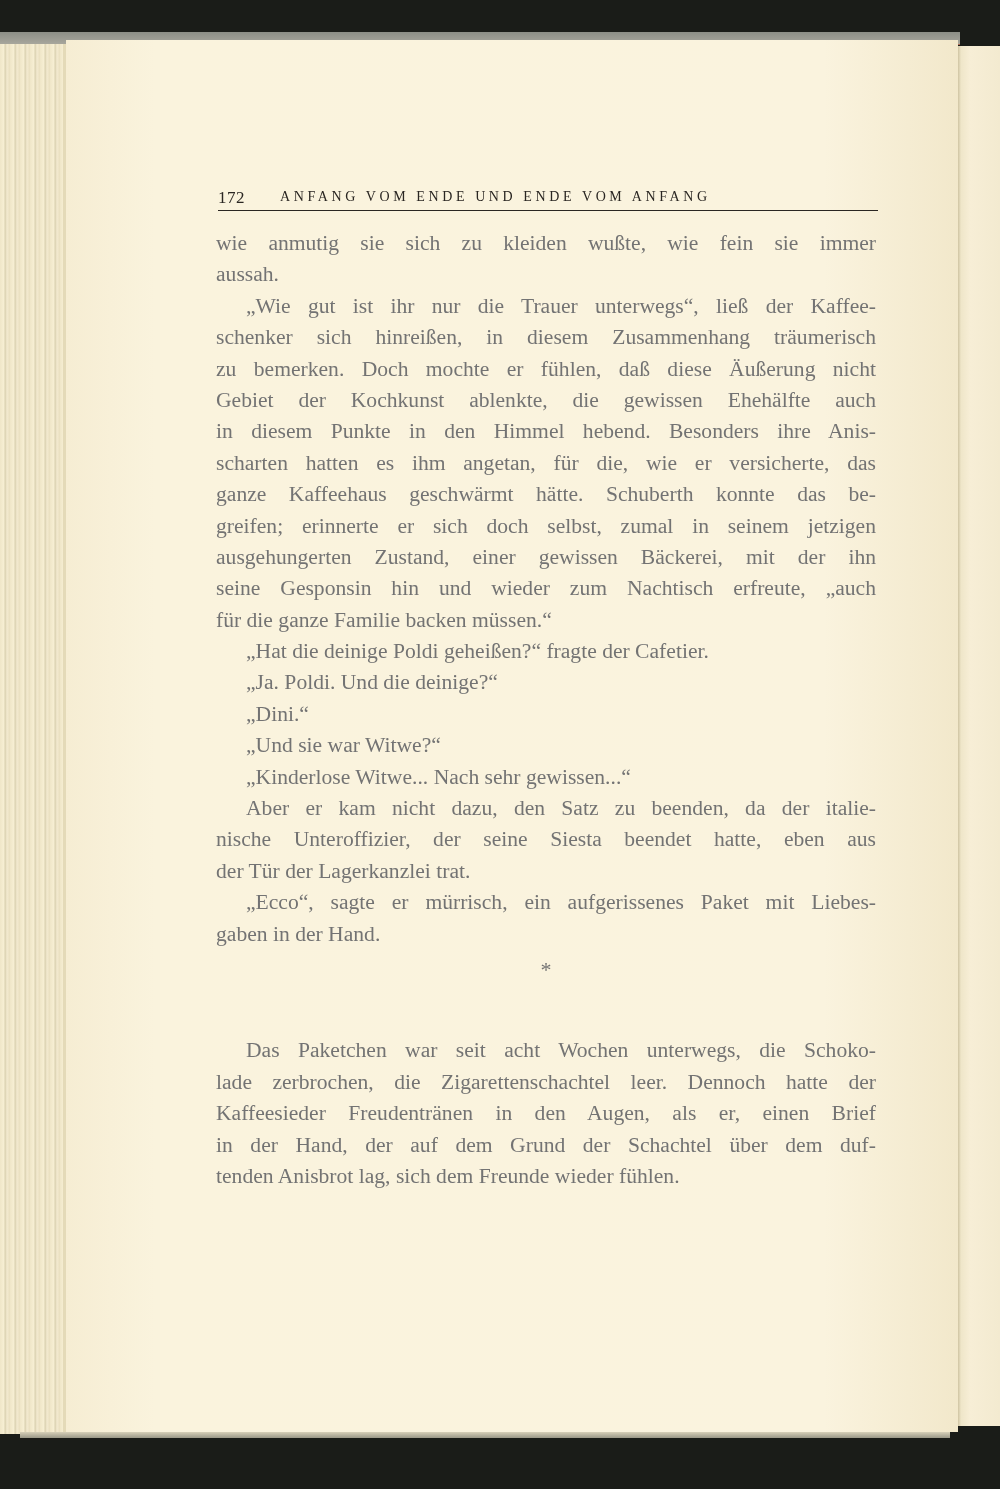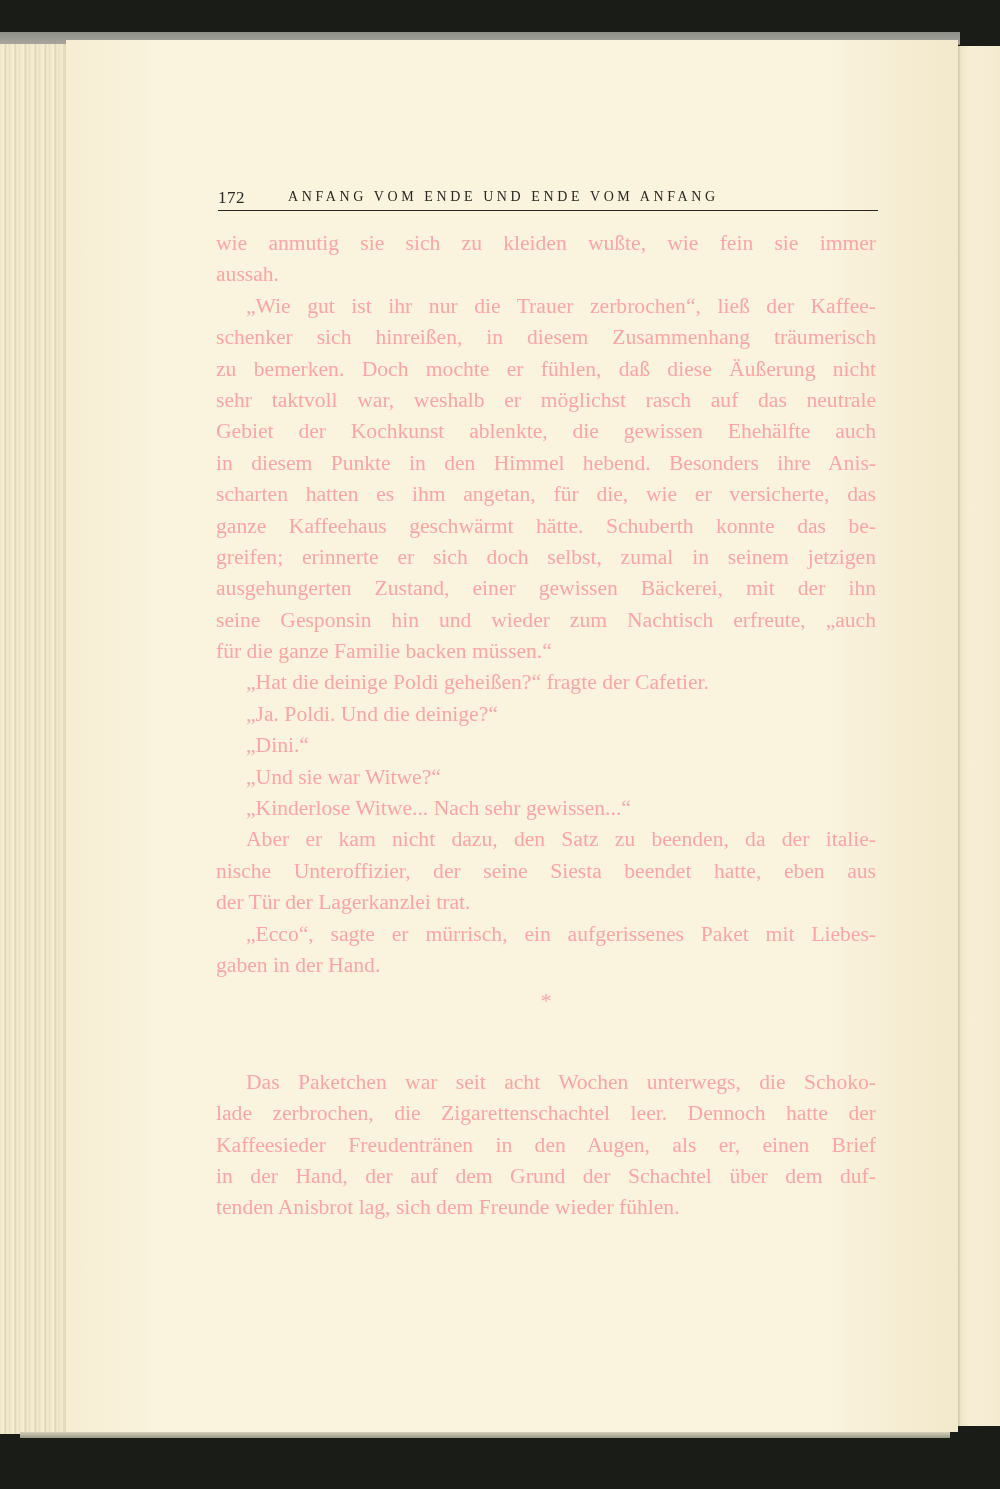--- a/index.html
+++ b/index.html
@@ -41,25 +41,25 @@
     .running-head {
       position: absolute; left: 218px; top: 176px; width: 660px; height: 22px;
       border-bottom: 1.5px solid #2a2622;
       color: #2a2622;
       margin-top: 12px;
     }
     .folio {
       position: absolute; left: 0; top: 0; font-size: 17px; letter-spacing: 0.5px;
     }
     .head-title {
-      position: absolute; left: 70px; top: 1px; font-size: 14px; letter-spacing: 3.6px;
+      position: absolute; left: 62px; top: 1px; font-size: 14px; letter-spacing: 3.6px;
     }
     .text-block {
       position: absolute; left: 216px; top: 228px; width: 660px;
-      color: #fca5a5;
+      color: #737373;
       font-size: 21.6px;
       line-height: 31.4px;
     }
     .line {
       display: block; white-space: nowrap; text-align: justify; text-align-last: justify;
       height: 31.4px;
     }
     .line.last { text-align-last: left; }
     .line.indent { padding-left: 30px; }
     .line.short { text-align: right; text-align-last: left; font-family: Liberation Serif, serif; }
@@ -81,24 +81,23 @@
 </div>
 
 <div class="running-head">
   <span class="folio">172</span>
   <span class="head-title">ANFANG VOM ENDE UND ENDE VOM ANFANG</span>
 </div>
 
 <div class="text-block">
   <span class="line">wie anmutig sie sich zu kleiden wußte, wie fein sie immer</span>
   <span class="line last">aussah.</span>
-  <span class="line indent">„Wie gut ist ihr nur die Trauer zerbrochen“, ließ der Kaffee-</span>
+  <span class="line indent">„Wie gut ist ihr nur die Trauer unterwegs“, ließ der Kaffee-</span>
   <span class="line">schenker sich hinreißen, in diesem Zusammenhang träumerisch</span>
   <span class="line">zu bemerken. Doch mochte er fühlen, daß diese Äußerung nicht</span>
-  <span class="line">sehr taktvoll war, weshalb er möglichst rasch auf das neutrale</span>
   <span class="line">Gebiet der Kochkunst ablenkte, die gewissen Ehehälfte auch</span>
   <span class="line">in diesem Punkte in den Himmel hebend. Besonders ihre Anis-</span>
   <span class="line">scharten hatten es ihm angetan, für die, wie er versicherte, das</span>
   <span class="line">ganze Kaffeehaus geschwärmt hätte. Schuberth konnte das be-</span>
   <span class="line">greifen; erinnerte er sich doch selbst, zumal in seinem jetzigen</span>
   <span class="line">ausgehungerten Zustand, einer gewissen Bäckerei, mit der ihn</span>
   <span class="line">seine Gesponsin hin und wieder zum Nachtisch erfreute, „auch</span>
   <span class="line last">für die ganze Familie backen müssen.“</span>
   <span class="line indent short">„Hat die deinige Poldi geheißen?“ fragte der Cafetier.</span>
   <span class="line indent short">„Ja. Poldi. Und die deinige?“</span>

